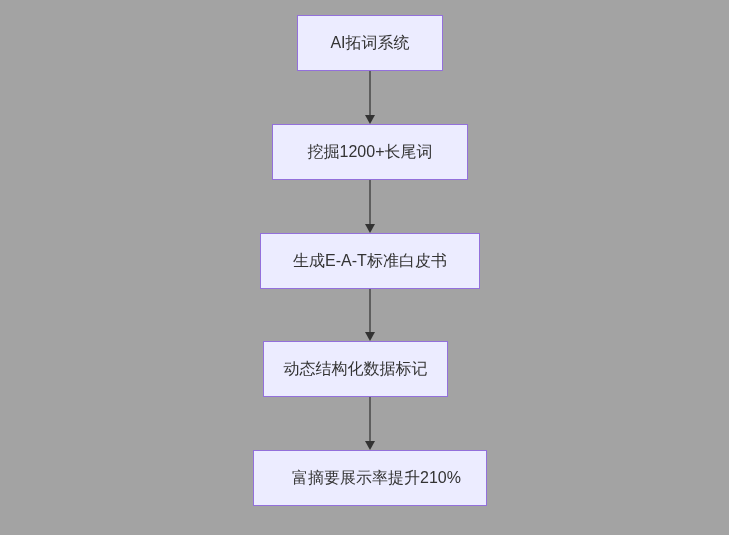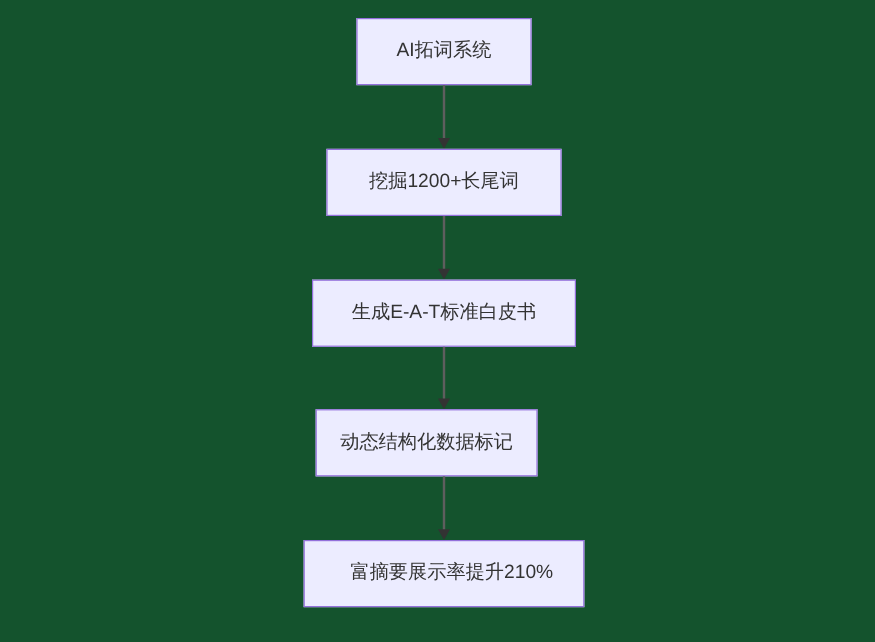--- a/index.html
+++ b/index.html
@@ -10,21 +10,21 @@
     width: 729px;
     height: 535px;
     background: #fafafa;
     font-family: "Liberation Sans", "DejaVu Sans", sans-serif;
     overflow: hidden;
   }
   .canvas {
     position: relative;
     width: 729px;
     height: 535px;
-    background: #14532d;
+    background: #a3a3a3;
   }
   .node {
     position: absolute;
     box-sizing: border-box;
     background: #ECECFF;
     border: 1px solid #9370DB;
     color: #333333;
     font-size: 16px;
     line-height: 1;
     display: flex;

